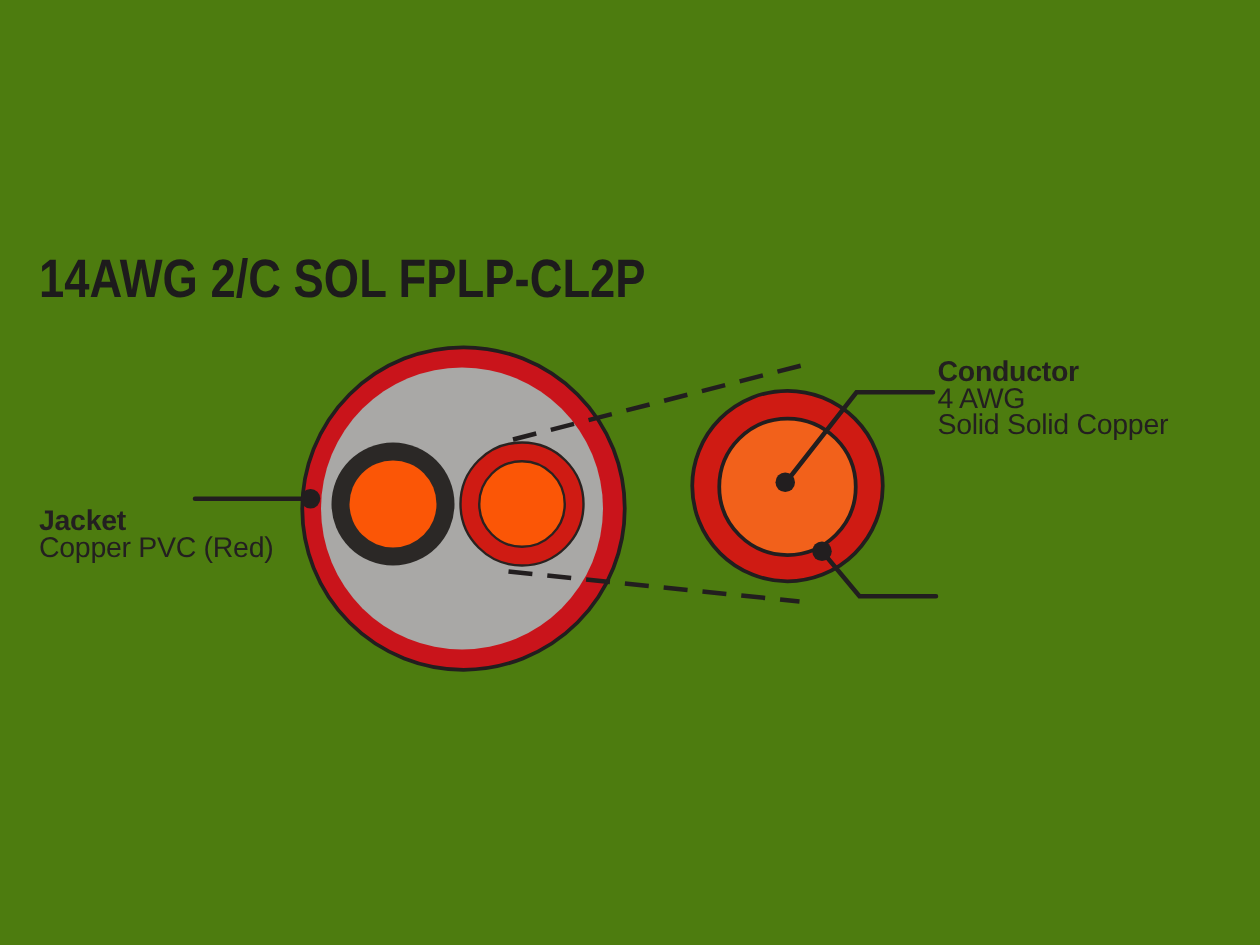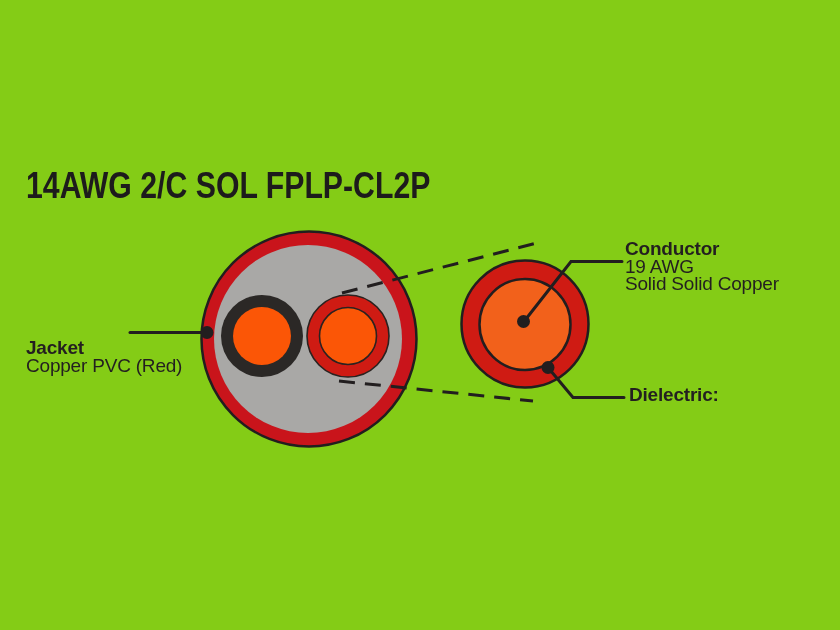--- a/index.html
+++ b/index.html
@@ -5,21 +5,21 @@
   html, body {
     margin: 0;
     padding: 0;
     background: #ffffff;
     font-family: "Liberation Sans", sans-serif;
   }
   .canvas {
     position: relative;
     width: 840px;
     height: 630px;
-    background: #84cc16;
+    background: #4d7c0f;
     overflow: hidden;
   }
   .diagram-svg {
     position: absolute;
     left: 0;
     top: 0;
   }
   .title {
     position: absolute;
     left: 26px;
@@ -92,21 +92,20 @@
 
   <h1 class="title">14AWG 2/C SOL FPLP-CL2P</h1>
 
   <div class="label label-jacket">
     <div class="h">Jacket</div>
     <div>Copper PVC (Red)</div>
   </div>
 
   <div class="label label-conductor">
     <div class="h">Conductor</div>
-    <div>19 AWG</div>
+    <div>4 AWG</div>
     <div>Solid Solid Copper</div>
   </div>
 
   <div class="label label-dielectric">
-    <div class="h">Dielectric:</div>
   </div>
 
 </div>
 
 </body></html>

